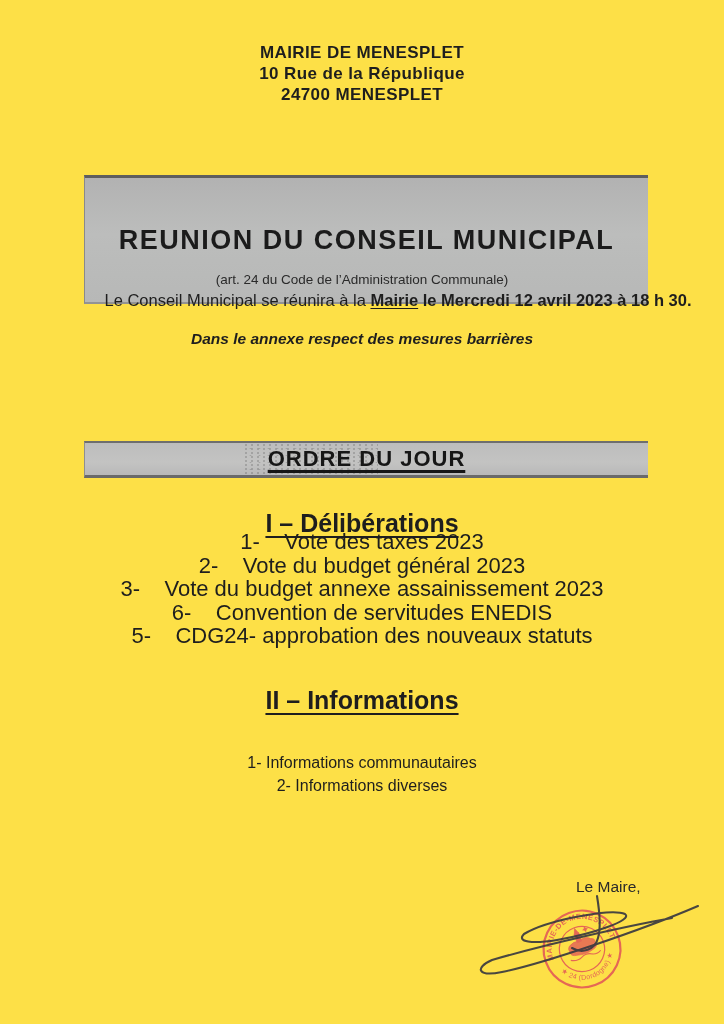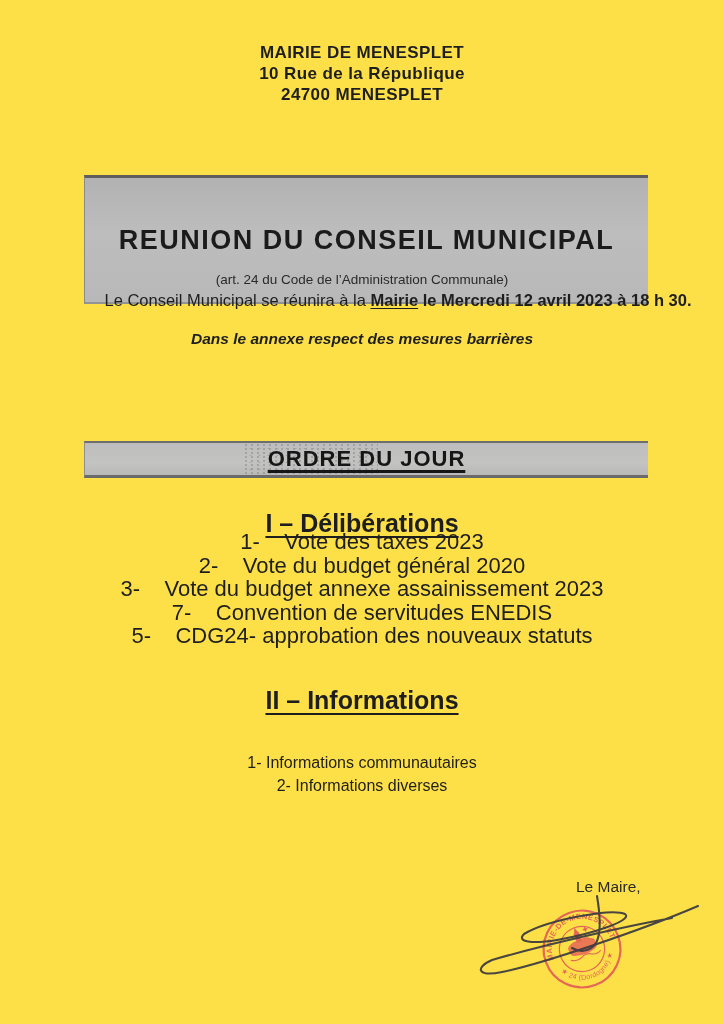--- a/index.html
+++ b/index.html
@@ -99,23 +99,23 @@
   <div class="banner-agenda">
     <div class="speckles"></div>
     <div class="txt">ORDRE DU JOUR</div>
   </div>
 
   <div class="center sec-heading sec1-heading">
     <span>I – Délibérations</span>
   </div>
   <div class="center items-1">
     <div>1-    Vote des taxes 2023</div>
-    <div>2-    Vote du budget général 2020</div>
+    <div>2-    Vote du budget général 2023</div>
     <div>3-    Vote du budget annexe assainissement 2023</div>
-    <div>7-    Convention de servitudes ENEDIS</div>
+    <div>6-    Convention de servitudes ENEDIS</div>
     <div>5-    CDG24- approbation des nouveaux statuts</div>
   </div>
 
   <div class="center sec-heading sec2-heading">
     <span>II – Informations</span>
   </div>
   <div class="center items-2">
     <div>1- Informations communautaires</div>
     <div>2- Informations diverses</div>
   </div>

